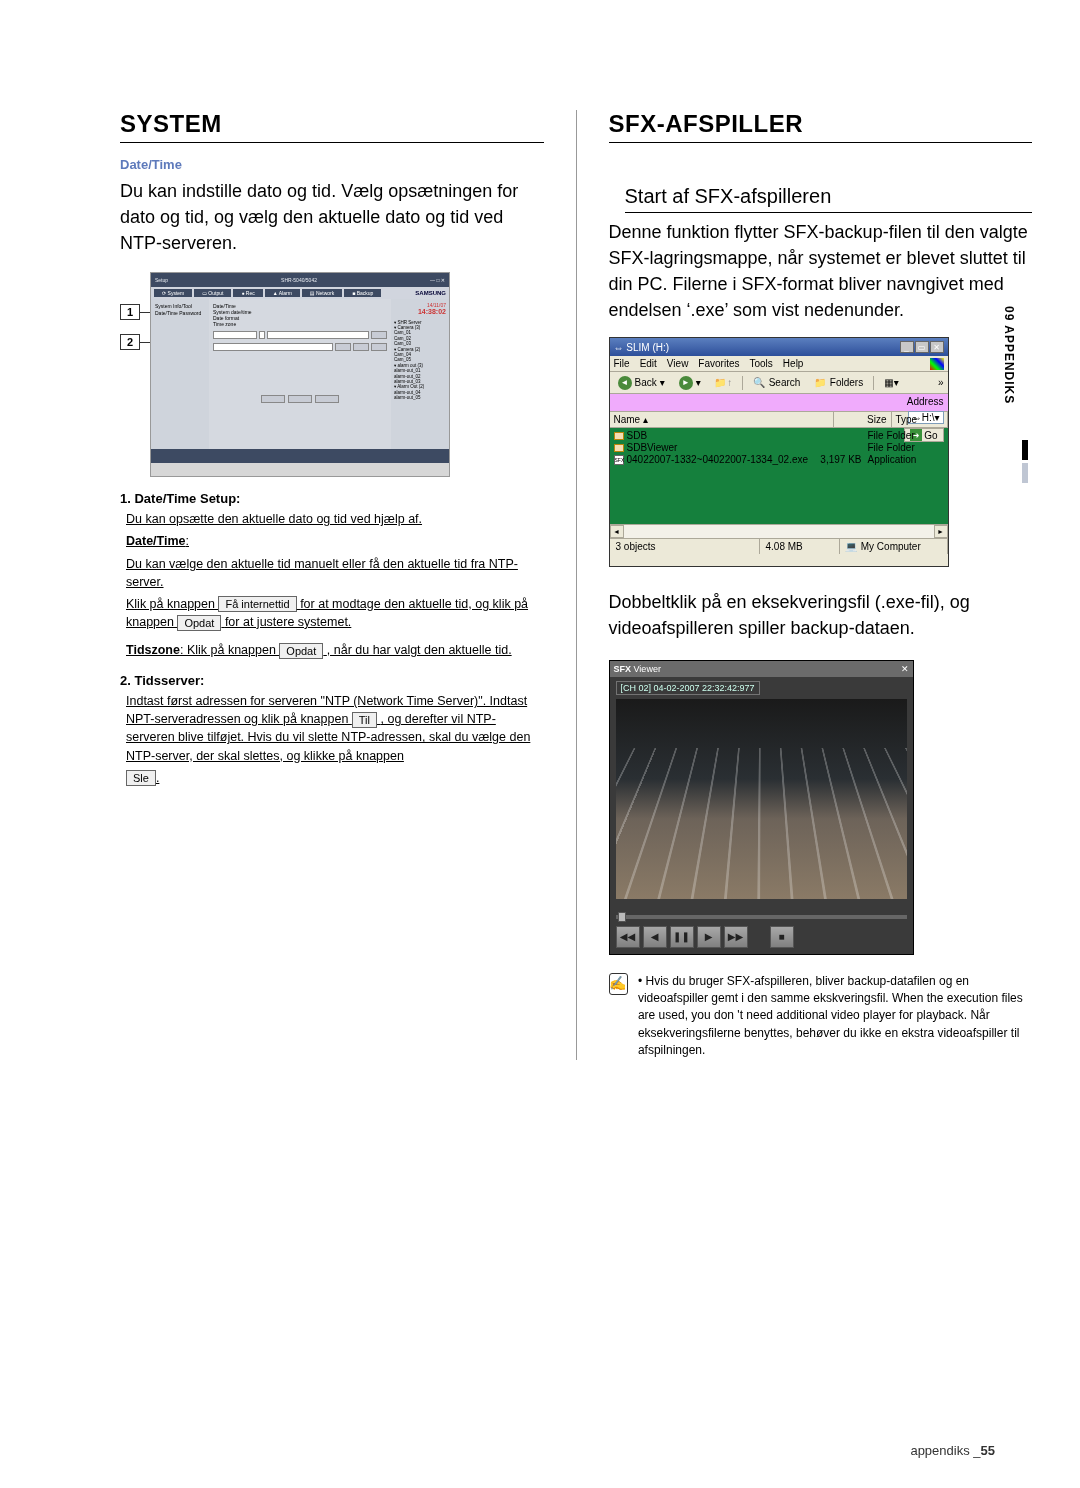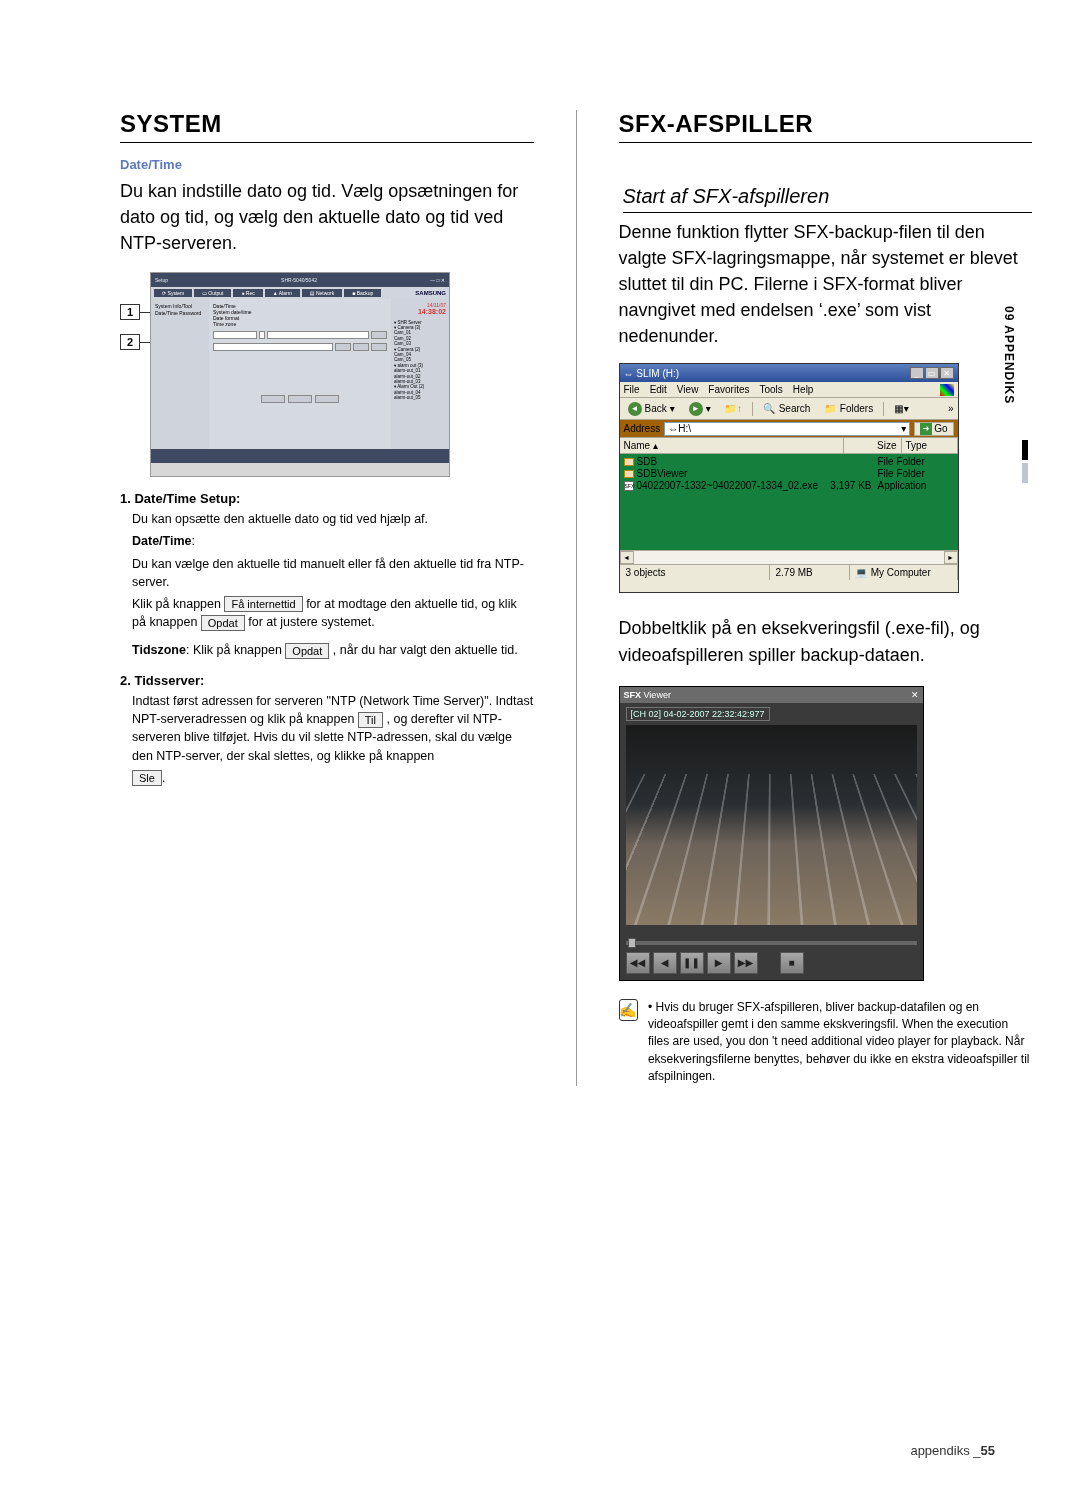--- a/index.html
+++ b/index.html
@@ -8,21 +8,21 @@
     background: #fff;
     font-family: Arial, Helvetica, sans-serif;
     color: #000;
     width: 1080px;
     height: 1488px;
     position: relative;
   }
   .page {
     padding: 110px 48px 40px 120px;
     display: flex;
-    gap: 40px;
+    gap: 30px;
   }
   .col {
     flex: 1;
     min-width: 0;
   }
   .divider {
     width: 1px;
     background: #999;
     margin: 0 2px;
   }
@@ -36,21 +36,21 @@
   }
   .sub-head {
     color: #5e7abb;
     font-weight: bold;
     font-size: 13px;
     margin: 14px 0 6px 0;
   }
   p { font-size: 12.5px; line-height: 1.45; margin: 4px 0; }
   .body-text { font-size: 18px; line-height: 1.45; }
   .num-head { font-weight: bold; font-size: 13px; margin: 14px 0 4px 0; }
-  .indent { margin-left: 12px; }
+  .indent { margin-left: 6px; text-decoration: underline; }
   .callout { position: relative; margin: 16px 0 10px 0; }
   .callout-img {
     margin-left: 30px;
     width: 300px;
     height: 205px;
     background: #d7d7d7;
     border: 1px solid #999;
     position: relative;
     font-size: 6px;
   }
@@ -79,39 +79,39 @@
     position:absolute; height:1px; background:#333;
   }
   .inline-btn {
     display:inline-block; border:1px solid #666; background:#f0f0f0;
     padding:0 6px; font-size:11px; line-height:14px; vertical-align:middle;
   }
   .bold { font-weight:bold; }
 
   
   h2.h2 {
-    font-size: 20px; font-weight: normal; margin: 42px 0 6px 4px;
-    border-bottom: 1px solid #000; padding-bottom:4px;font-style:italic;
+    font-size: 20px; font-weight: normal; margin: 42px 0 6px 16px;
+    border-bottom: 1px solid #000; padding-bottom:4px;
   }
   .explorer {
     width: 340px; height: 230px; border:1px solid #333; background:#ece9d8;
     margin: 14px 0 22px 0; font-size:10px;
   }
   .explorer .title {
     height:18px; background:linear-gradient(#5b7fbf,#2d4f9a); color:#fff;
     display:flex; align-items:center; padding:0 4px; justify-content:space-between;
   }
   .explorer .winbtns { display:flex; gap:1px;}
   .explorer .wb { width:14px;height:12px;background:#c8c8c8;border:1px solid #666;display:flex;align-items:center;justify-content:center;font-size:8px;}
   .explorer .menu { height:16px; background:#ece9d8; border-bottom:1px solid #aca899; padding:2px 4px; display:flex; gap:10px;}
   .explorer .menu .flag { margin-left:auto; width:14px; height:12px; background:linear-gradient(45deg,#f00,#0f0,#00f,#ff0);}
   .explorer .tool { height:22px; background:#ece9d8; border-bottom:1px solid #aca899; padding:2px 4px; display:flex; gap:6px; align-items:center;}
   .explorer .tool .tbtn { height:16px; padding:0 4px; display:flex; align-items:center; gap:3px;}
   .explorer .tool .ico { width:14px;height:14px;border-radius:50%;background:#4a8a3b;display:inline-flex;align-items:center;justify-content:center;color:#fff;font-size:8px;}
-  .explorer .addr { height:18px; background:#a16207; border-bottom:1px solid #aca899; padding:2px 4px; display:flex; gap:4px; align-items:center;}
+  .explorer .addr { height:18px; background:#f0abfc; border-bottom:1px solid #aca899; padding:2px 4px; display:flex; gap:4px; align-items:flex-end;flex-direction:column;}
   .explorer .addr .field { flex:1; height:14px; background:#fff; border:1px solid #7f9db9; padding:0 3px; display:flex; align-items:center;}
   .explorer .addr .go { height:14px; padding:0 5px; background:#ece9d8; border:1px solid #aca899; display:flex; align-items:center; gap:2px;}
   .explorer .addr .goarr { width:12px;height:12px;background:#3a923a;display:inline-flex;align-items:center;justify-content:center;color:#fff;font-size:8px;}
   .explorer .hdr { height:16px; background:#ece9d8; border-bottom:1px solid #aca899; display:flex;}
   .explorer .hdr div { border-right:1px solid #aca899; padding:2px 4px;}
   .explorer .list { height:96px; background:#15803d; padding:2px 4px; display:flex; flex-direction:column; gap:1px;}
   .explorer .list .row { display:flex;}
   .explorer .list .c1 { width:196px; display:flex; gap:3px; align-items:center;}
   .explorer .list .c2 { width:58px; text-align:right; padding-right:6px;}
   .explorer .list .c3 { flex:1;}
@@ -364,21 +364,21 @@
           <span class="c3">Application</span>
         </div>
       </div>
       <div class="scrollh">
         <span class="arrow">◄</span>
           <span class="track"></span>
           <span class="arrow">►</span>
       </div>
       <div class="status">
         <div style="width:150px">3 objects</div>
-        <div style="width:80px">2.79 MB</div>
+        <div style="width:80px">4.08 MB</div>
         <div style="flex:1">💻 <span>My Computer</span></div>
       </div>
     </div>
 
     <p class="body-text">Dobbeltklik på en eksekveringsfil (.exe-fil), og videoafspilleren spiller backup-dataen.</p>
 
     <div class="viewer">
       <div class="title">
         <span><b>SFX</b> <span>Viewer</span></span>
         <span>✕</span>

